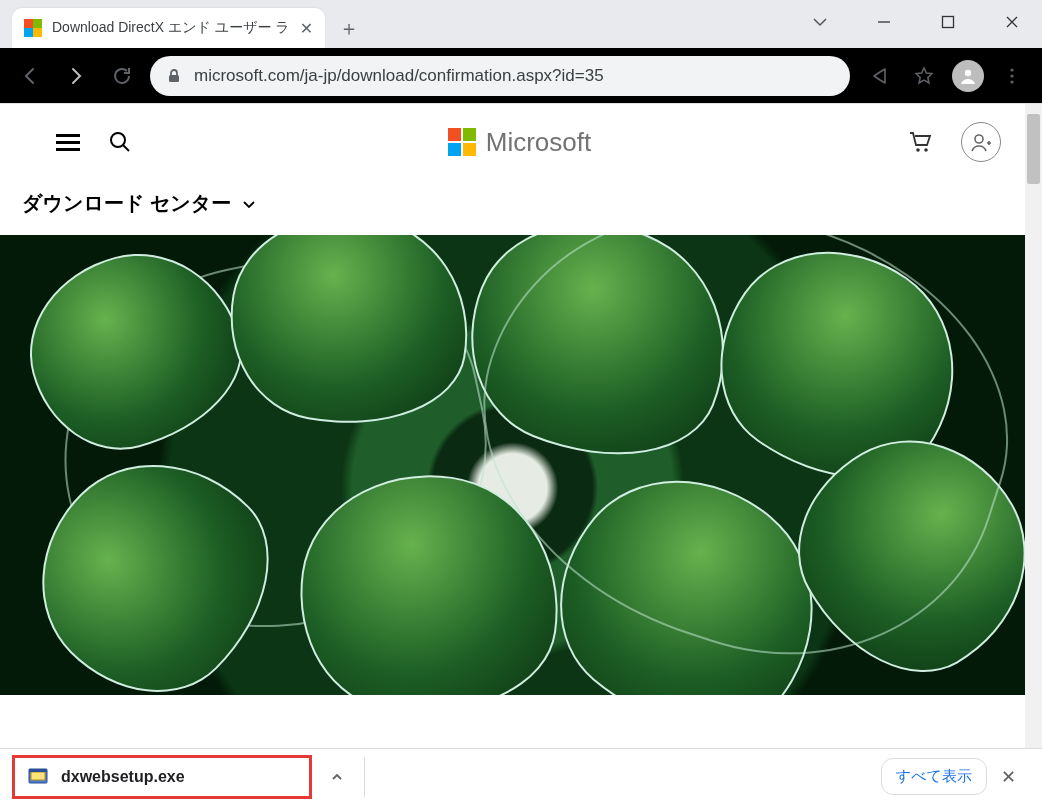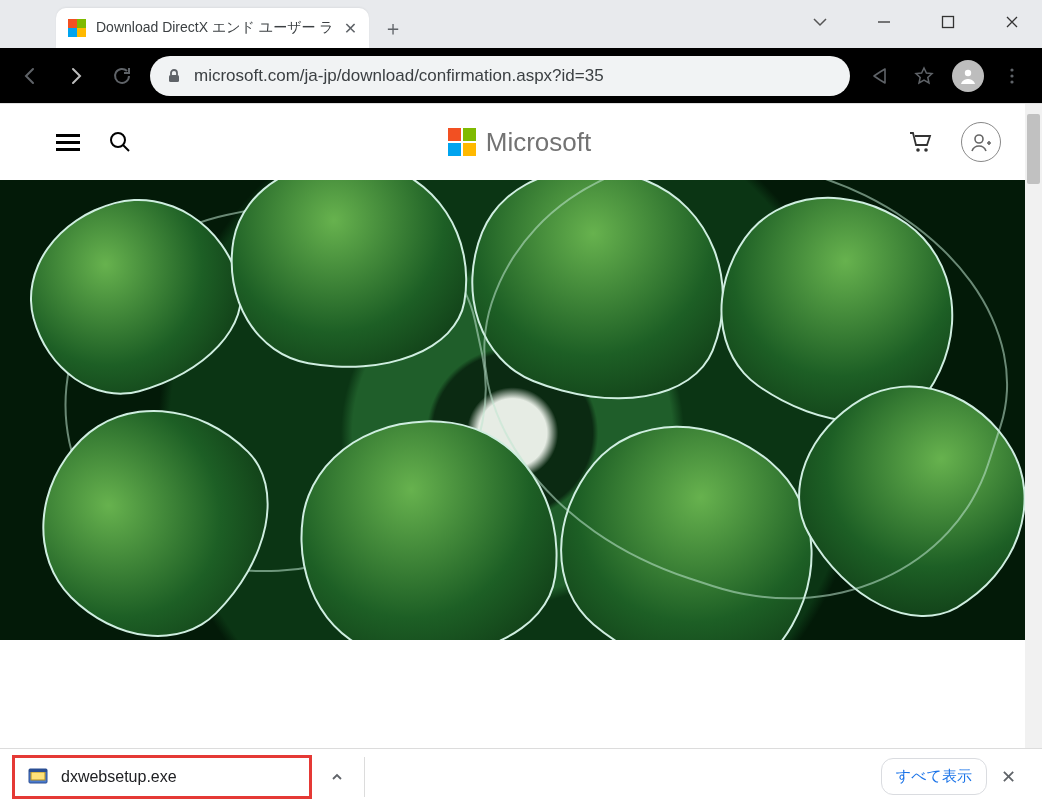--- a/index.html
+++ b/index.html
@@ -2,21 +2,21 @@
 <html><head>
 <meta charset="utf-8">
 <style>
 * { margin: 0; padding: 0; box-sizing: border-box; font-family: "Segoe UI", Arial, sans-serif; }
 body { width: 1042px; height: 804px; background: #fff; overflow: hidden; position: relative; }
 
 
 .window-controls { height: 48px; background: #e8eaed; display: flex; align-items: flex-start; justify-content: flex-end; padding: 8px 12px 0 0; gap: 28px; }
 .window-controls .wc { width: 36px; height: 28px; display: flex; align-items: center; justify-content: center; color: #333; }
 .tab-strip { position: absolute; top: 8px; left: 12px; display: flex; align-items: center; gap: 8px; }
-.tab { background: #fff; border-radius: 10px 10px 0 0; height: 40px; padding: 0 12px; display: flex; align-items: center; gap: 10px; min-width: 300px; box-shadow: 0 -1px 2px rgba(0,0,0,.05); margin-left: 44px; }
+.tab { background: #fff; border-radius: 10px 10px 0 0; height: 40px; padding: 0 12px; display: flex; align-items: center; gap: 10px; min-width: 300px; box-shadow: 0 -1px 2px rgba(0,0,0,.05); }
 .tab .favicon { width: 18px; height: 18px; display:grid; grid-template-columns:1fr 1fr; grid-template-rows:1fr 1fr; }
 .tab .favicon span:nth-child(1){background:#f25022;} .tab .favicon span:nth-child(2){background:#7fba00;}
 .tab .favicon span:nth-child(3){background:#00a4ef;} .tab .favicon span:nth-child(4){background:#ffb900;}
 .tab-title { font-size: 14px; color: #3c4043; white-space: nowrap; overflow: hidden; text-overflow: ellipsis; flex: 1; }
 .tab-close { color:#5f6368; font-size: 16px; }
 .new-tab { width: 32px; height: 32px; display:flex; align-items:center; justify-content:center; color:#5f6368; font-size:20px; }
 
 
 .toolbar { height: 56px; background: #000000; display: flex; align-items: center; padding: 0 12px; gap: 10px; border-bottom: 1px solid #e0e0e0; }
 .tbtn { width: 36px; height: 36px; border-radius: 50%; display:flex; align-items:center; justify-content:center; color:#5f6368; }
@@ -54,21 +54,21 @@
 .l1{width:210px;height:190px;left:30px;top:20px;transform:rotate(-15deg);} .l2{width:240px;height:210px;left:230px;top:-20px;transform:rotate(10deg);}
 .l3{width:260px;height:230px;left:470px;top:-10px;transform:rotate(22deg);} .l4{width:240px;height:220px;left:720px;top:20px;transform:rotate(35deg);}
 .l5{width:230px;height:220px;left:40px;top:230px;transform:rotate(-45deg);} .l6{width:260px;height:240px;left:300px;top:240px;transform:rotate(8deg);}
 .l7{width:260px;height:240px;left:560px;top:250px;transform:rotate(40deg);} .l8{width:230px;height:220px;left:800px;top:210px;transform:rotate(60deg);}
 
 
 .download-bar { height:56px; border-top:1px solid #dcdcdc; display:flex; align-items:center; padding:0 12px; gap:0; background:#fff; }
 .dl-item { display:flex; align-items:center; gap:12px; padding:6px 12px; border:3px solid #e53935; height:44px; min-width:300px; }
 .dl-icon { width:22px; height:22px; background:linear-gradient(#fff,#fff); display:flex; align-items:center; justify-content:center; }
 .dl-icon svg { width:22px; height:22px; }
-.dl-name { font-size:16px; color:#202124; }
+.dl-name { font-size:16px; color:#202124;font-weight:bold; }
 .dl-chevron { margin-left: 4px; padding: 0 14px; color:#5f6368; font-size:16px; }
 .dl-sep { width:1px; height:40px; background:#dcdcdc; margin:0 6px; }
 .dl-spacer { flex:1; }
 .show-all { border:1px solid #dadce0; border-radius:12px; padding:8px 14px; color:#1a73e8; font-size:15px; background:#fff; }
 .dl-close { padding:0 14px; color:#5f6368; font-size:18px; }
 
 svg { display:block; }
 </style>
 </head>
 <body>
@@ -195,20 +195,28 @@
           </span>
         <span class="ms-avatar">
             <svg width="24" height="24" viewBox="0 0 24 24">
               <circle cx="10" cy="9" r="4" stroke="#666" stroke-width="1.6" fill="none"></circle>
               <path d="M3 21c1.5-4 5-5 7-5s5.5 1 7 5" stroke="#666" stroke-width="1.6" fill="none"></path>
               <path d="M18 13h4M20 11v4" stroke="#666" stroke-width="1.6"></path>
             </svg>
           </span>
       </div>
     </div>
+    <div class="breadcrumb">
+      <span>ダウンロード センター</span>
+      <span>
+          <svg width="16" height="16" viewBox="0 0 16 16">
+            <path d="M3 6l5 5 5-5" stroke="#000" stroke-width="1.8" fill="none"></path>
+          </svg>
+        </span>
+    </div>
     <div class="hero">
       <div class="leaf l1"></div>
         <div class="leaf l2"></div>
         <div class="leaf l3"></div>
         <div class="leaf l4"></div>
       <div class="leaf l5"></div>
         <div class="leaf l6"></div>
         <div class="leaf l7"></div>
         <div class="leaf l8"></div>
     </div>

